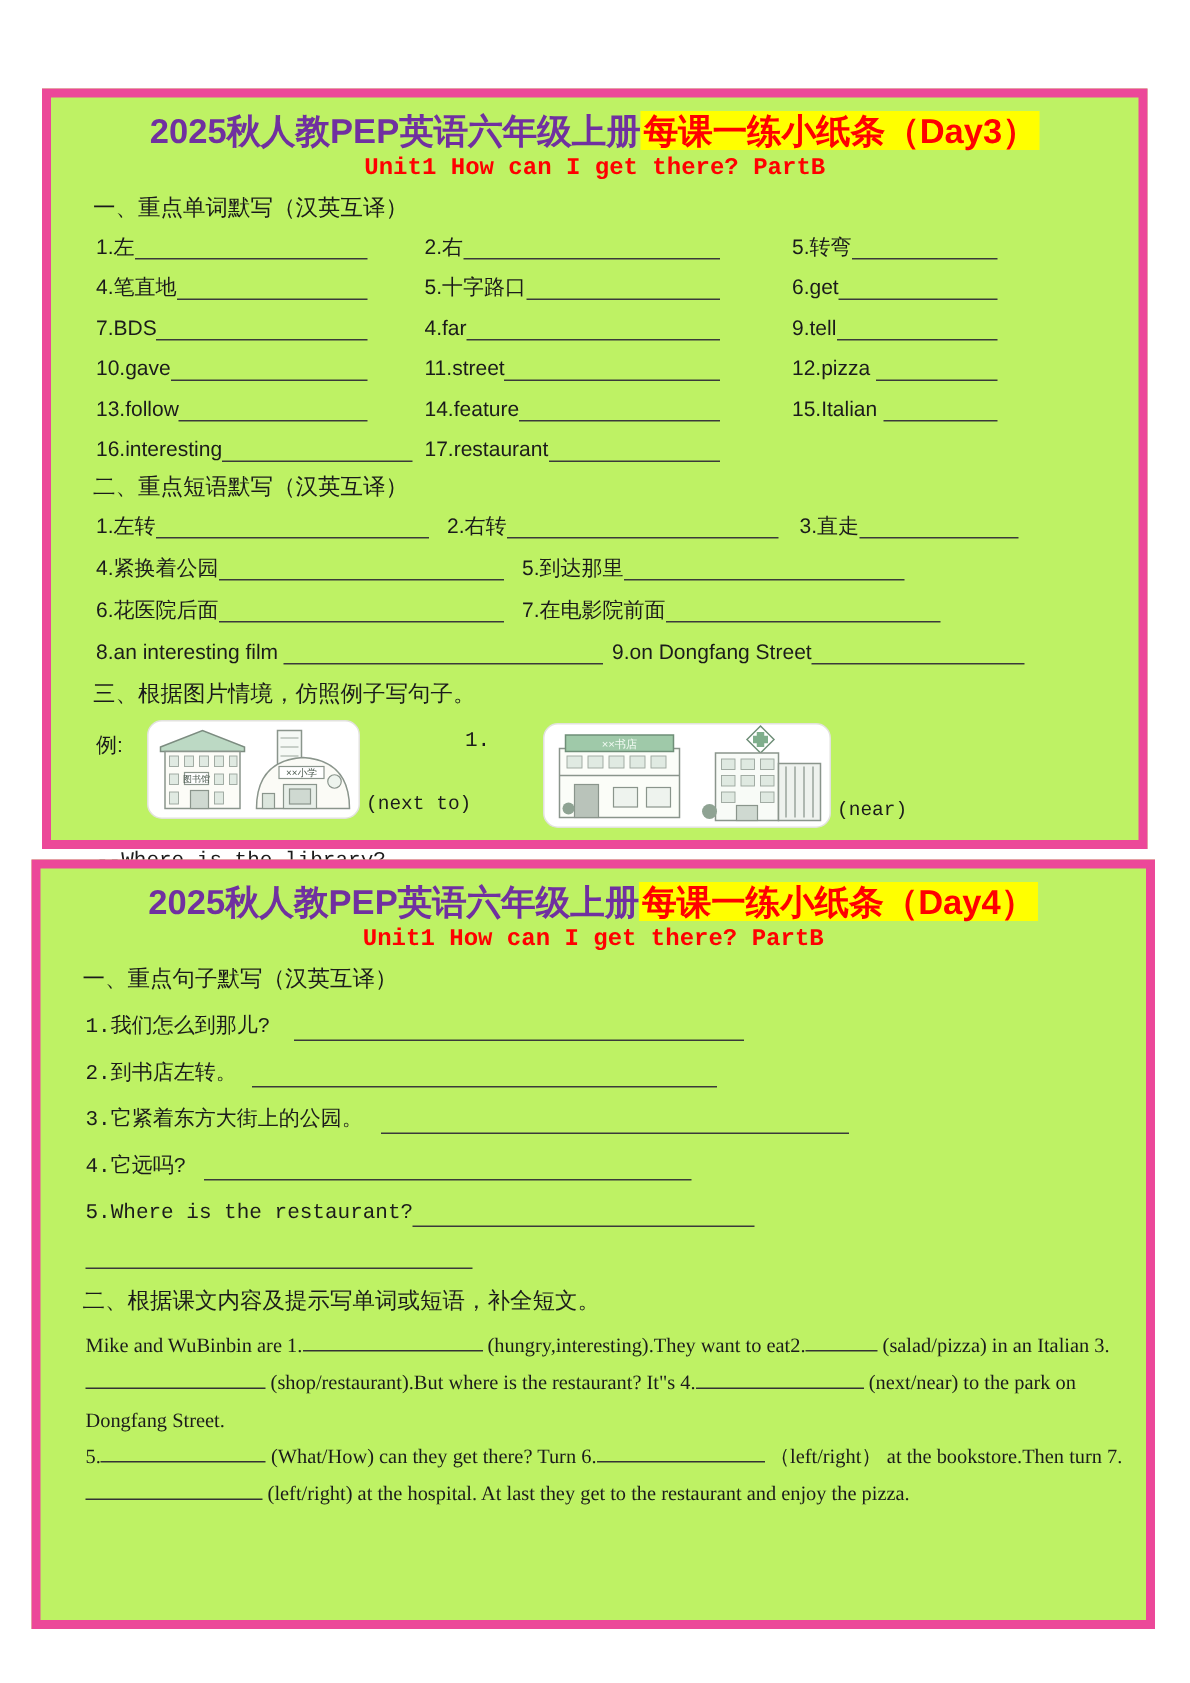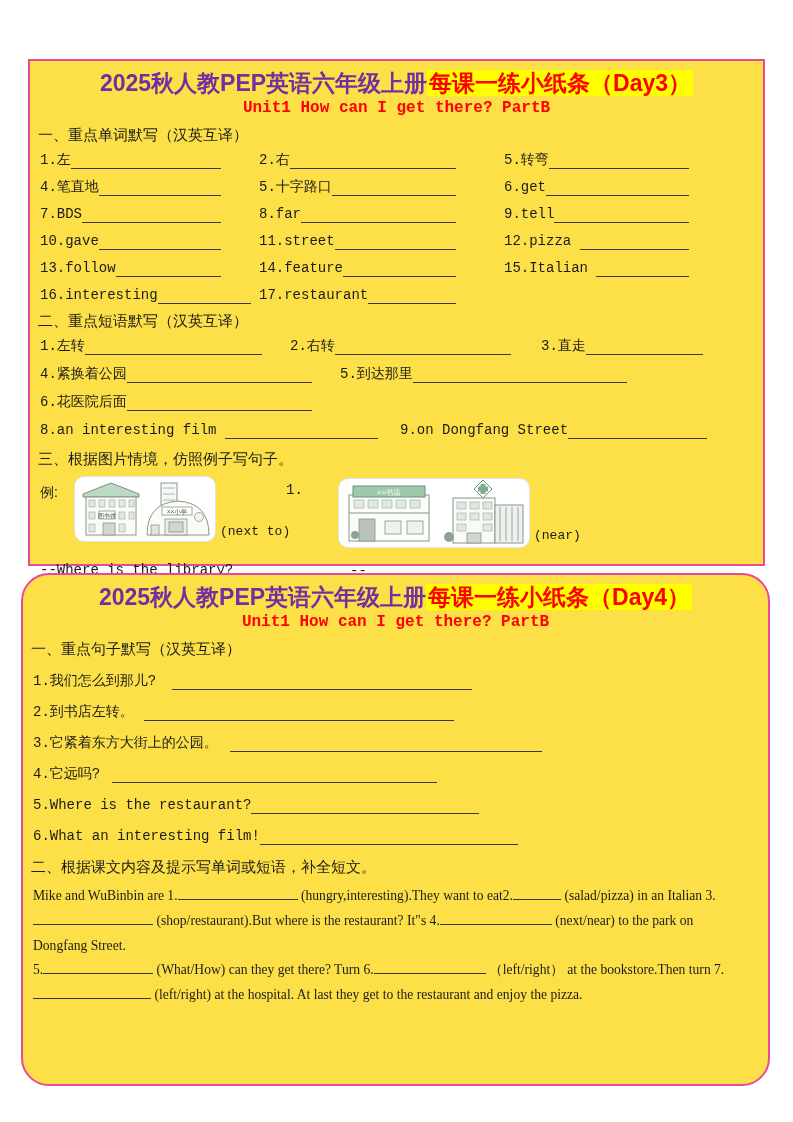--- a/index.html
+++ b/index.html
@@ -1,41 +1,41 @@
 <!DOCTYPE html>
 <html><head>
 <meta charset="utf-8">
 <style>
   html,body{margin:0;padding:0;background:#fff;}
   .canvas{position:relative;width:793px;height:1122px;background:#fff;overflow:hidden;
           font-family:"Liberation Sans",sans-serif;color:#1b1b1b;}
-  .sheet{position:absolute;background:#fde047;border:2px solid #ec4899;box-sizing:border-box;
-         padding:0 8px;}
+  .sheet{position:absolute;background:#bef264;border:6px solid #ec4899;box-sizing:border-box;
+         padding:0 28px;}
   #sheet-day3{left:28px;top:59px;width:737px;height:507px;}
-  #sheet-day4{left:21px;top:573px;width:749px;height:513px;border-radius:28px;}
+  #sheet-day4{left:21px;top:573px;width:749px;height:513px;}
 
   .title{margin:9px 0 2px 0;text-align:center;font-size:23px;font-weight:bold;line-height:27px;
          font-family:"Liberation Sans",sans-serif;}
   .t-main{color:#7030A0;}
   .t-hl{color:#FF0000;background:#FFFF00;padding:0 2px;}
   .subtitle{text-align:center;color:#FF0000;font-weight:bold;font-size:16px;line-height:19px;
             font-family:"Liberation Mono","DejaVu Sans Mono",monospace;margin-bottom:4px;}
   .sec{font-size:15px;font-weight:normal;margin:8px 0 8px 0;line-height:18px;}
 
   .wgrid{display:grid;grid-template-columns:219px 245px 1fr;row-gap:10px;margin:2px 0 6px 2px;}
   .w{display:flex;align-items:flex-end;font-size:14px;line-height:17px;
-     font-family:Liberation Mono, monospace;}
+     font-family:Liberation Sans, sans-serif;}
   .w .lbl{white-space:pre;}
   .line{flex:1;border-bottom:1.5px solid #3a3a3a;height:14px;}
   .wgrid .c1 .line{margin-right:38px;}
   .wgrid .c2 .line{margin-right:48px;}
   .wgrid .c3 .line{margin-right:66px;}
   .wgrid .tight .line{margin-right:8px;}
 
-  .prow{display:grid;margin:0 0 11px 2px;gap:16px;}
+  .prow{display:grid;margin:0 0 11px 2px;}
   .prow3{grid-template-columns:234px 235px 1fr;}
   .prow2a{grid-template-columns:284px 1fr;}
   .prow2b{grid-template-columns:344px 1fr;}
   .e6 .line{margin-right:6px;}  .e12 .line{margin-right:12px;}
   .e14 .line{margin-right:14px;} .e48 .line{margin-right:48px;}
   .e52 .line{margin-right:52px;} .e104 .line{margin-right:104px;}
   .e128 .line{margin-right:128px;}
 
   .pics{position:relative;height:74px;margin-top:4px;}
   .ex-label{position:absolute;left:2px;top:8px;font-size:14px;}
@@ -105,21 +105,21 @@
         </div>
       <div class="w c3">
           <span class="lbl">6.get</span>
           <span class="line"></span>
         </div>
       <div class="w c1">
           <span class="lbl">7.BDS</span>
           <span class="line"></span>
         </div>
       <div class="w c2">
-          <span class="lbl">8.far</span>
+          <span class="lbl">4.far</span>
           <span class="line"></span>
         </div>
       <div class="w c3">
           <span class="lbl">9.tell</span>
           <span class="line"></span>
         </div>
       <div class="w c1">
           <span class="lbl">10.gave</span>
           <span class="line"></span>
         </div>
@@ -174,20 +174,24 @@
           <span class="line"></span>
         </div>
       <div class="w e128">
           <span class="lbl">5.到达那里</span>
           <span class="line"></span>
         </div>
     </div>
     <div class="prow prow2a">
       <div class="w e12">
           <span class="lbl">6.花医院后面</span>
+          <span class="line"></span>
+        </div>
+      <div class="w e104">
+          <span class="lbl">7.在电影院前面</span>
           <span class="line"></span>
         </div>
     </div>
     <div class="prow prow2b">
       <div class="w e6">
           <span class="lbl">8.an interesting film </span>
           <span class="line"></span>
         </div>
       <div class="w e48">
           <span class="lbl">9.on Dongfang Street</span>
@@ -311,21 +315,20 @@
         </div>
       <div class="sent">
           <span class="lbl">4.它远吗?</span>
           <span class="line g12 w325"></span>
         </div>
       <div class="sent">
           <span class="lbl">5.Where is the restaurant?</span>
           <span class="line w228"></span>
         </div>
       <div class="sent">
-          <span class="lbl">6.What an interesting film!</span>
           <span class="line w258"></span>
         </div>
     </div>
 
     <h2 class="sec">二、根据课文内容及提示写单词或短语，补全短文。</h2>
     <p class="passage"><span>Mike and WuBinbin are 1.</span><span class="bk b120"></span><span> (hungry,interesting).They want to eat2.</span><span class="bk b48"></span><span> (salad/pizza) in an Italian 3.</span><span class="bk b120"></span><span> (shop/restaurant).But where is the restaurant? It"s 4.</span><span class="bk b112"></span><span> (next/near) to the park on Dongfang Street.</span><br><span>5.</span><span class="bk b110"></span><span> (What/How) can they get there? Turn 6.</span><span class="bk b112"></span><span> （left/right） at the bookstore.Then turn 7.</span><span class="bk b118"></span><span> (left/right) at the hospital. At last they get to the restaurant and enjoy the pizza.</span></p>
   </section>
 
 </div>
 

